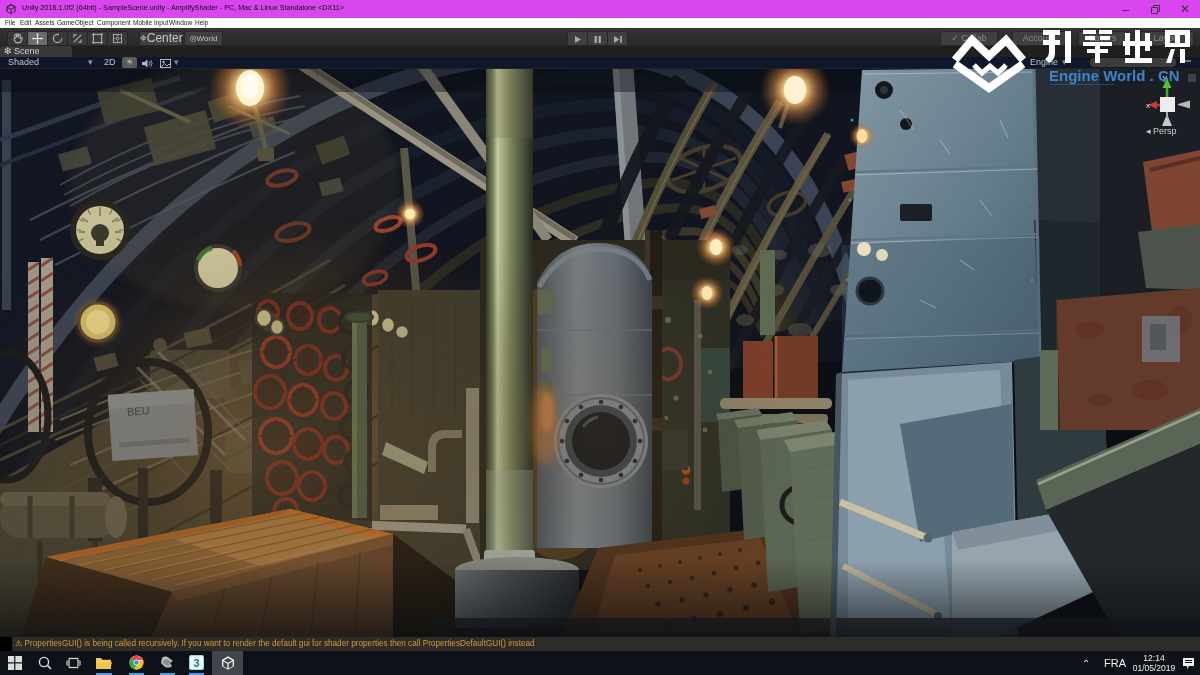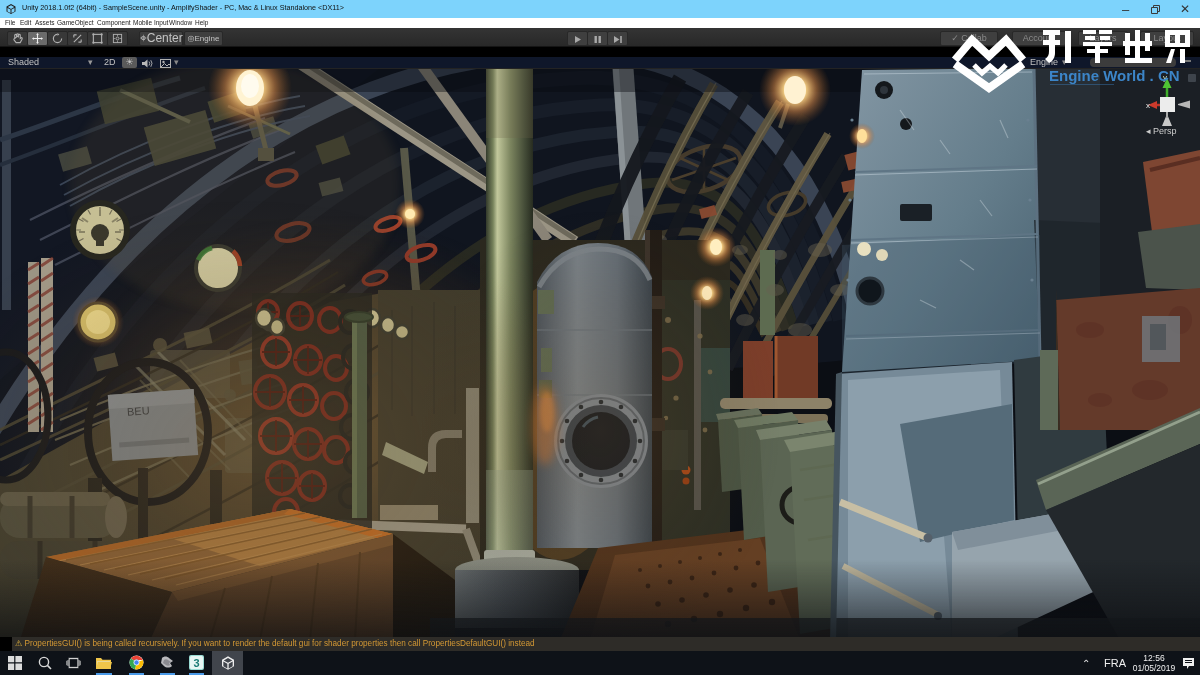--- a/index.html
+++ b/index.html
@@ -1,16 +1,16 @@
 <!DOCTYPE html>
 <html><head><meta charset="utf-8"><style>
 html,body{margin:0;padding:0;width:1200px;height:675px;overflow:hidden;background:#000;font-family:"Liberation Sans",sans-serif;}
 #root{position:relative;width:1200px;height:675px;}
 .abs{position:absolute;}
-#titlebar{left:0;top:0;width:1200px;height:18px;background:#7dd3fc;color:#101010;font-size:7.2px;}
+#titlebar{left:0;top:0;width:1200px;height:18px;background:#d946ef;color:#101010;font-size:7.2px;}
 #menubar{left:0;top:18px;width:1200px;height:10px;background:#ffffff;color:#1a1a1a;font-size:6.5px;}
 #toolbar{left:0;top:28px;width:1200px;height:18px;background:linear-gradient(#343434,#282828);border-bottom:1px solid #151515;}
 #tabbar{left:0;top:46px;width:1200px;height:11px;background:#20201f;}
 #viewbar{left:0;top:57px;width:1200px;height:11px;background:#0f172a;border-bottom:1px solid #232323;}
 #warnbar{left:12px;top:637px;width:1200px;height:14px;background:#2e2c28;color:#d39834;font-size:8.2px;line-height:14px;}
 #taskbar{left:0;top:651px;width:1200px;height:24px;background:#0e1218;}
 .tbtn{position:absolute;top:3px;height:13px;background:#3f3f3f;border:1px solid #282828;border-radius:2px;}
 .ttool{position:absolute;top:3px;width:19px;height:13px;background:#383838;border:1px solid #262626;border-radius:2px;color:#b8b8b8;font-size:9px;text-align:center;line-height:13px;}
 .menuitem{position:absolute;top:0;height:10px;line-height:9px;}
 </style></head>
@@ -585,36 +585,39 @@
           <circle cx="10.5" cy="1.5" r="1.2" fill="#b0b0b0"></circle>
           <circle cx="1.5" cy="10.5" r="1.2" fill="#b0b0b0"></circle>
           <circle cx="10.5" cy="10.5" r="1.2" fill="#b0b0b0"></circle>
         </svg></div>
 <div class="ttool" style="left:107px"><svg width="11" height="11" viewBox="0 0 12 12" style="margin-top:1px">
           <rect x="1.5" y="1.5" width="9" height="9" fill="none" stroke="#b0b0b0" stroke-width="1"></rect>
           <circle cx="6" cy="6" r="1.6" fill="none" stroke="#b0b0b0"></circle>
           <path stroke="#b0b0b0" stroke-width="0.8" d="M6 1.5v2M6 8.5v2M1.5 6h2M8.5 6h2"></path>
         </svg></div>
 <div class="tbtn" style="left:139px;width:42px;color:#c4c4c4;font-size:12px;text-align:right;line-height:13px">⌖Center</div>
-<div class="tbtn" style="left:184px;width:37px;color:#c4c4c4;font-size:8px;text-align:center;line-height:13px">◎Engine</div>
+<div class="tbtn" style="left:184px;width:37px;color:#c4c4c4;font-size:8px;text-align:center;line-height:13px">◎World</div>
 <div class="tbtn" style="left:567px;width:19px"><svg width="19" height="13" viewBox="0 0 19 13">
           <path fill="#a8a8a8" d="M7 3l6 3.5L7 10z"></path>
         </svg></div>
 <div class="tbtn" style="left:587px;width:19px"><svg width="19" height="13" viewBox="0 0 19 13">
           <path fill="#a8a8a8" d="M6.5 3h2.4v7H6.5zM10.5 3h2.4v7h-2.4z"></path>
         </svg></div>
 <div class="tbtn" style="left:607px;width:19px"><svg width="19" height="13" viewBox="0 0 19 13">
           <path fill="#a8a8a8" d="M6 3l5.5 3.5L6 10z"></path>
           <rect x="12.2" y="3" width="1.6" height="7" fill="#a8a8a8"></rect>
         </svg></div>
 <div class="tbtn" style="left:940px;width:56px;color:#8a8a8a;font-size:9px;text-align:center;line-height:13px">✓ Collab</div>
 <div class="tbtn" style="left:1012px;width:52px;color:#8a8a8a;font-size:9px;text-align:center;line-height:13px">Account</div>
 <div class="tbtn" style="left:1078px;width:48px;color:#8a8a8a;font-size:9px;text-align:center;line-height:13px">Layers</div>
 <div class="tbtn" style="left:1140px;width:52px;color:#8a8a8a;font-size:9px;text-align:center;line-height:13px">Layout</div>
 </div>
+<div id="tabbar" class="abs">
+      <div class="abs" style="left:0;top:0;width:72px;height:11px;background:#383838;border-radius:3px 3px 0 0;color:#d2d2d2;font-size:9px;line-height:11px"><span style="margin-left:4px">❇ Scene</span></div>
+    </div>
 <div id="viewbar" class="abs" style="color:#c2c2c2;font-size:9px;line-height:11px">
 <span class="abs" style="left:8px">Shaded</span>
       <span class="abs" style="left:88px;color:#999">▾</span>
 <span class="abs" style="left:104px">2D</span>
 <div class="abs" style="left:122px;top:0px;width:15px;height:11px;background:#5a5a5a;border-radius:2px;text-align:center">☀</div>
 <svg class="abs" style="left:142px;top:2px" width="11" height="9" viewBox="0 0 11 9">
         <path fill="#b8b8b8" d="M0 3h2.5L5.5 0.5v8L2.5 6H0z"></path>
         <path d="M7 2.5q1.5 2 0 4M8.8 1.2q2.4 3 0 6.6" stroke="#b8b8b8" stroke-width="0.9" fill="none"></path>
       </svg>
 <svg class="abs" style="left:160px;top:2px" width="11" height="9" viewBox="0 0 11 9">
@@ -667,21 +670,21 @@
 <div class="abs" style="left:212px;top:0;width:31px;height:24px;background:#41454c"></div>
 <svg class="abs" style="left:220px;top:4px" width="16" height="16" viewBox="0 0 24 24">
         <path fill="#ededed" d="M12 2 21 7v10l-9 5-9-5V7zm0 2.6L5.6 8.2 12 11.8l6.4-3.6zM5 9.9v7l6 3.3v-7zm14 0-6 3.3v7l6-3.3z"></path>
       </svg>
 <div class="abs" style="left:96px;top:22px;width:16px;height:2px;background:#4a9ae8"></div>
 <div class="abs" style="left:129px;top:22px;width:15px;height:2px;background:#4a9ae8"></div>
 <div class="abs" style="left:160px;top:22px;width:15px;height:2px;background:#4a9ae8"></div>
 <div class="abs" style="left:189px;top:22px;width:15px;height:2px;background:#4a9ae8"></div>
 <span class="abs" style="left:1082px;top:7px;color:#e8e8e8;font-size:10px">⌃</span>
 <span class="abs" style="left:1104px;top:6px;color:#f0f0f0;font-size:11px">FRA</span>
-<span class="abs" style="left:1133px;top:2px;width:42px;text-align:center;color:#f0f0f0;font-size:8.5px">12:56</span>
+<span class="abs" style="left:1133px;top:2px;width:42px;text-align:center;color:#f0f0f0;font-size:8.5px">12:14</span>
 <span class="abs" style="left:1126px;top:12px;width:56px;text-align:center;color:#f0f0f0;font-size:8.5px">01/05/2019</span>
 <svg class="abs" style="left:1182px;top:6px" width="13" height="13" viewBox="0 0 13 13">
         <path fill="#f0f0f0" d="M1 1h11v8H7l-2 3v-3H1z"></path>
         <path stroke="#0e1218" stroke-width="1" d="M3 3.5h7M3 5.5h7"></path>
       </svg>
 </div>
 <div id="watermark" class="abs" style="left:930px;top:14px;width:270px;height:80px">
 <svg class="abs" style="left:0;top:0" width="270" height="80" viewBox="930 0 270 80">
 <g stroke="#ffffff" fill="none">
 <path d="M955 46 972 26 989 42 1006 26 1023 46" stroke-width="8"></path>

